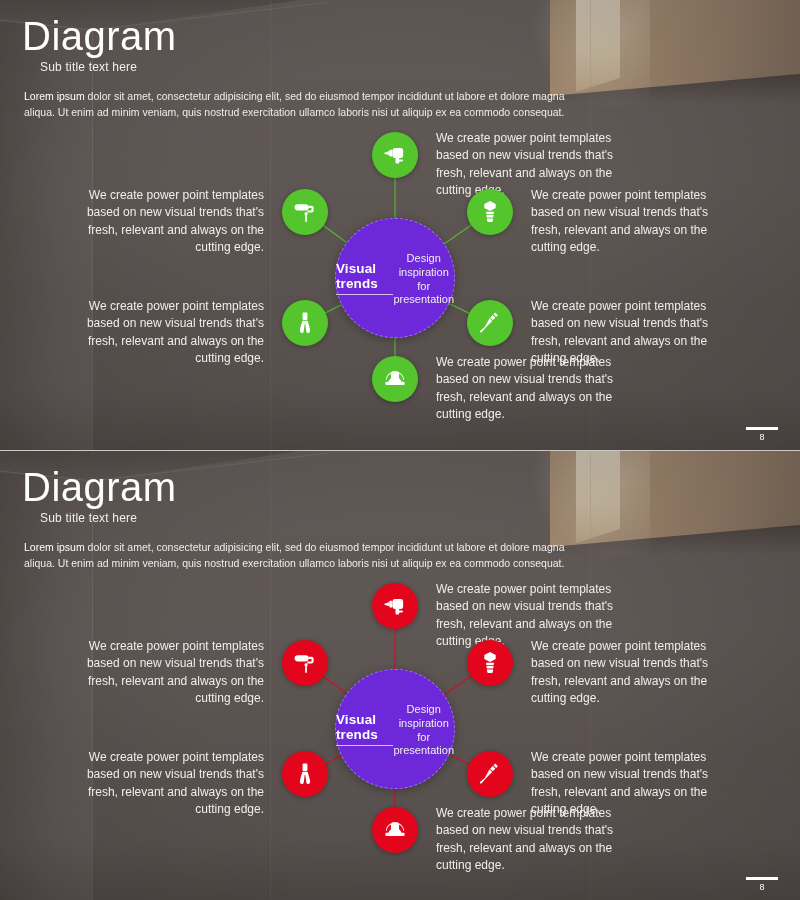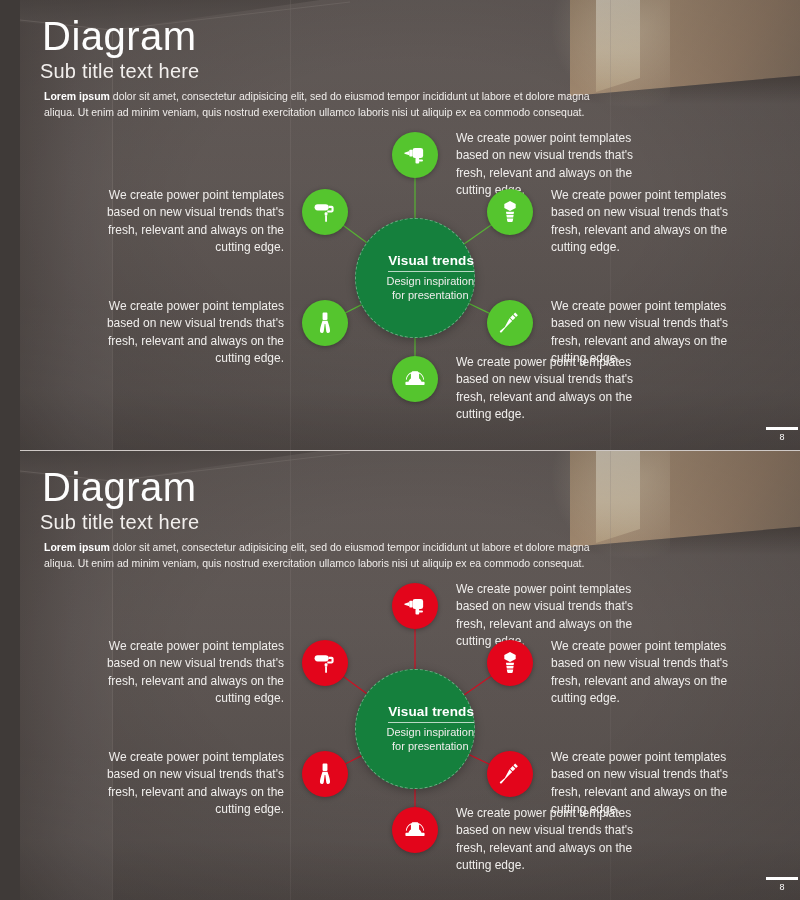--- a/index.html
+++ b/index.html
@@ -2,21 +2,21 @@
 <html><head>
 <meta charset="utf-8">
 <style>
   * { margin:0; padding:0; box-sizing:border-box; }
   html,body { width:800px; height:900px; }
   body {
     font-family:"Liberation Sans", sans-serif;
     background:#3f3a38;
     overflow:hidden;
   }
-  .deck { width:748px; height:900px; display:flex; flex-direction:column;padding-left:20px; }
+  .deck { width:748px; height:900px; display:flex; flex-direction:column; }
 
   .slide {
     position:relative;
     width:800px;
     height:450px;
     overflow:hidden;
     background:#6b6360;
   }
   .slide + .slide { border-top:1px solid #cfc9c6; }
 
@@ -84,48 +84,48 @@
   }
 
   
   .content { position:relative; z-index:5; width:100%; height:100%; }
   .title {
     position:absolute; left:22px; top:16px;
     font-size:40px; font-weight:300; color:#fdfdfd;
     letter-spacing:.5px; line-height:1;
   }
   .subtitle {
-    position:absolute; left:20px; top:60px;
-    font-size:20px; font-weight:300; color:#f2efed;
+    position:absolute; left:40px; top:60px;
+    font-size:12px; font-weight:300; color:#f2efed;
     letter-spacing:.2px;
   }
   .lead {
     position:absolute; left:24px; top:89px; width:560px;
     font-size:10.5px; line-height:1.5; color:#efecea;
   }
-  .lead b { font-weight:700; color:#ffffff;text-align:center; }
+  .lead b { font-weight:400; color:#ffffff;text-align:center; }
 
   
   .pagenum { position:absolute; right:18px; bottom:8px; text-align:center; width:40px; }
   .pagenum .bar { width:32px; height:3px; background:#ffffff; margin:0 auto 2px; }
   .pagenum .num { font-size:9px; color:#ffffff; }
 
   
   .diagram { position:absolute; left:0; top:118px; width:800px; height:310px; }
   .spokes { position:absolute; left:0; top:0; width:800px; height:310px; }
 
   .hub {
     position:absolute;
     left:335px; top:100px;
     width:120px; height:120px;
     border-radius:50%;
-    background:#15803d;
+    background:#6d28d9;
     border:1px dashed rgba(255,255,255,.35);
-    display:flex; flex-direction:column;
-    align-items:flex-end; justify-content:center;
+    display:flex; flex-direction:row;
+    align-items:center; justify-content:center;
     box-shadow:0 2px 10px rgba(0,0,0,.28);
   }
   .hub-title {
     font-size:13.5px; font-weight:700; color:#ffffff;
     letter-spacing:.1px; padding-bottom:3px;
     border-bottom:1px solid rgba(255,255,255,.7);
   }
   .hub-sub {
     font-size:11px; color:#f0eeec; line-height:1.25;
     text-align:center; padding-top:3px;

